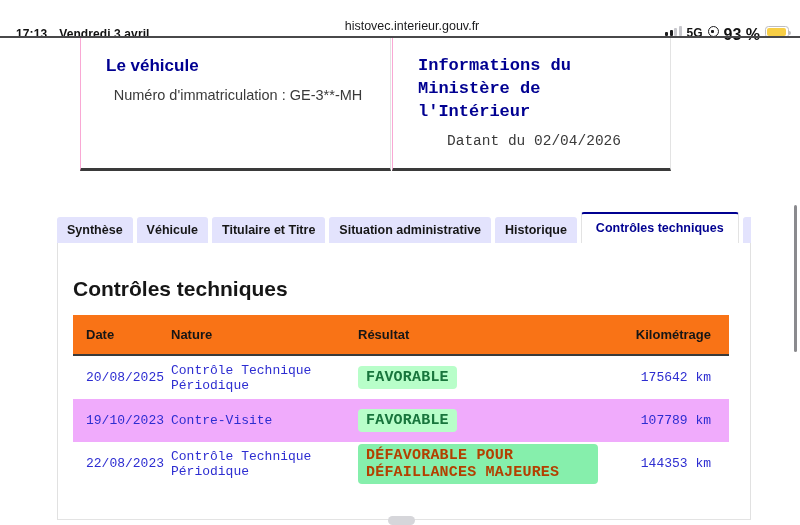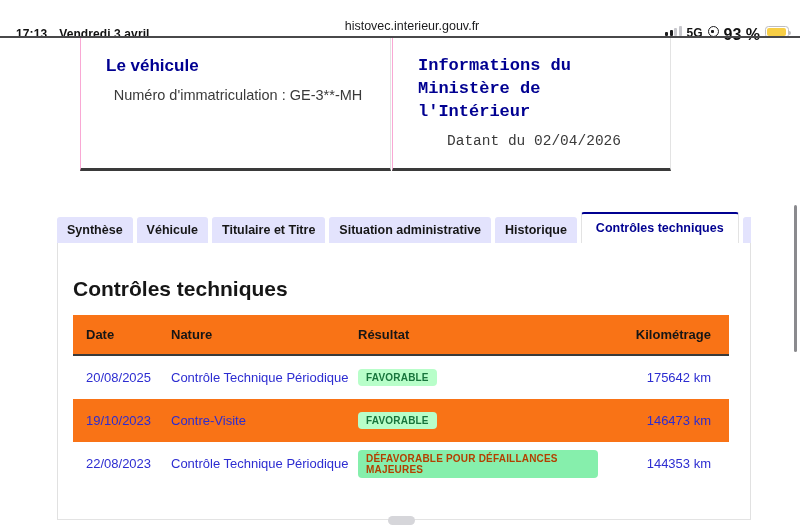--- a/index.html
+++ b/index.html
@@ -41,23 +41,23 @@
   .tab{flex:0 0 auto;height:26px;line-height:26px;padding:0 10px;background:#e3e3fd;color:#161616;font-size:12.5px;font-weight:700;white-space:nowrap;border-radius:3px 3px 0 0;cursor:pointer;}
   .tab.active{height:31px;line-height:29px;background:#ffffff;color:#000091;border:1px solid #e3e3e3;border-bottom:none;border-top:2px solid #000091;padding:0 14px;box-sizing:border-box;}
   
   .panel{position:absolute;left:57px;top:243px;width:694px;height:277px;background:#fff;border-left:1px solid #e1e1e1;border-right:1px solid #e1e1e1;border-bottom:1px solid #e3e3e3;box-sizing:border-box;}
   .panel h2{margin:34px 0 14px 15px;font-size:21px;font-weight:700;color:#161616;}
   .ct-table{margin-left:15px;width:656px;font-size:13px;}
   .trow{display:grid;grid-template-columns:98px 187px 240px 1fr;align-items:center;}
   .thead{height:39px;background:#f97316;border-bottom:2px solid #3a3a3a;font-weight:700;color:#161616;}
   .trow > div:first-child{padding-left:13px;}
   .trow > div:last-child{text-align:right;padding-right:18px;}
-  .tdata{height:43px;color:#2d2dd1;}
-  .tdata.stripe{background:#f97316;}
-  .badge{display:inline-block;padding:3px 8px;border-radius:4px;font-size:10px;font-weight:700;letter-spacing:.2px;}
+  .tdata{height:43px;color:#2d2dd1;font-family:Liberation Mono, monospace;}
+  .tdata.stripe{background:#f0abfc;}
+  .badge{display:inline-block;padding:3px 8px;border-radius:4px;font-size:15px;font-weight:700;letter-spacing:.2px;}
   .badge.success{background:#b8fec9;color:#18753c;}
   .badge.error{background:#86efac;color:#b34000;}
   
   .scrollbar{position:absolute;right:3px;top:205px;width:3px;height:147px;background:#8a8a8e;border-radius:2px;}
   .bottom-pill{position:absolute;left:388px;top:516px;width:27px;height:9px;background:#d6d6da;border-radius:5px;}
 </style>
 </head>
 <body>
 
 <div class="statusbar">
@@ -118,21 +118,21 @@
       <div>20/08/2025</div>
       <div>Contrôle Technique Périodique</div>
       <div><span class="badge success">FAVORABLE</span></div>
       <div>175642 km</div>
     </div>
 
     <div class="trow tdata stripe">
       <div>19/10/2023</div>
       <div>Contre-Visite</div>
       <div><span class="badge success">FAVORABLE</span></div>
-      <div>146473 km</div>
+      <div>107789 km</div>
     </div>
 
     <div class="trow tdata">
       <div>22/08/2023</div>
       <div>Contrôle Technique Périodique</div>
       <div><span class="badge error">DÉFAVORABLE POUR DÉFAILLANCES MAJEURES</span></div>
       <div>144353 km</div>
     </div>
   </div>
 </div>

